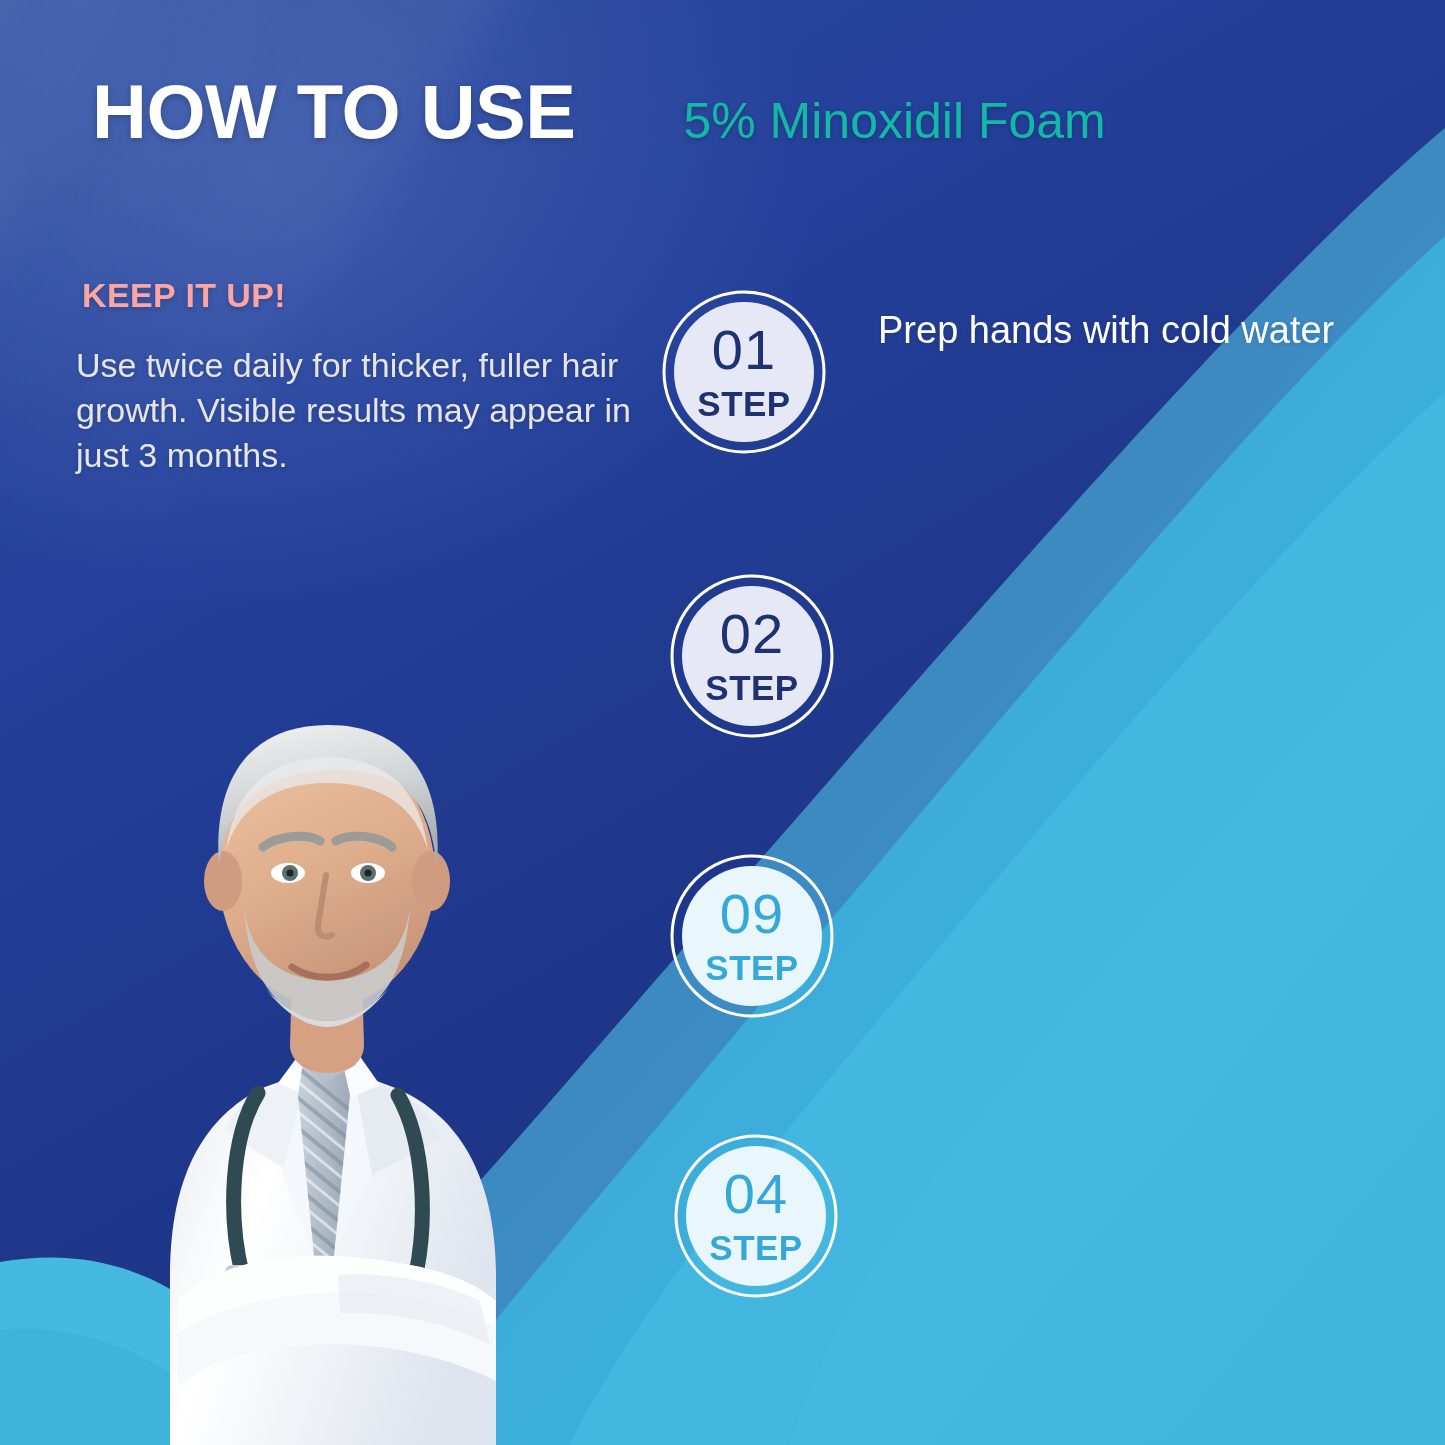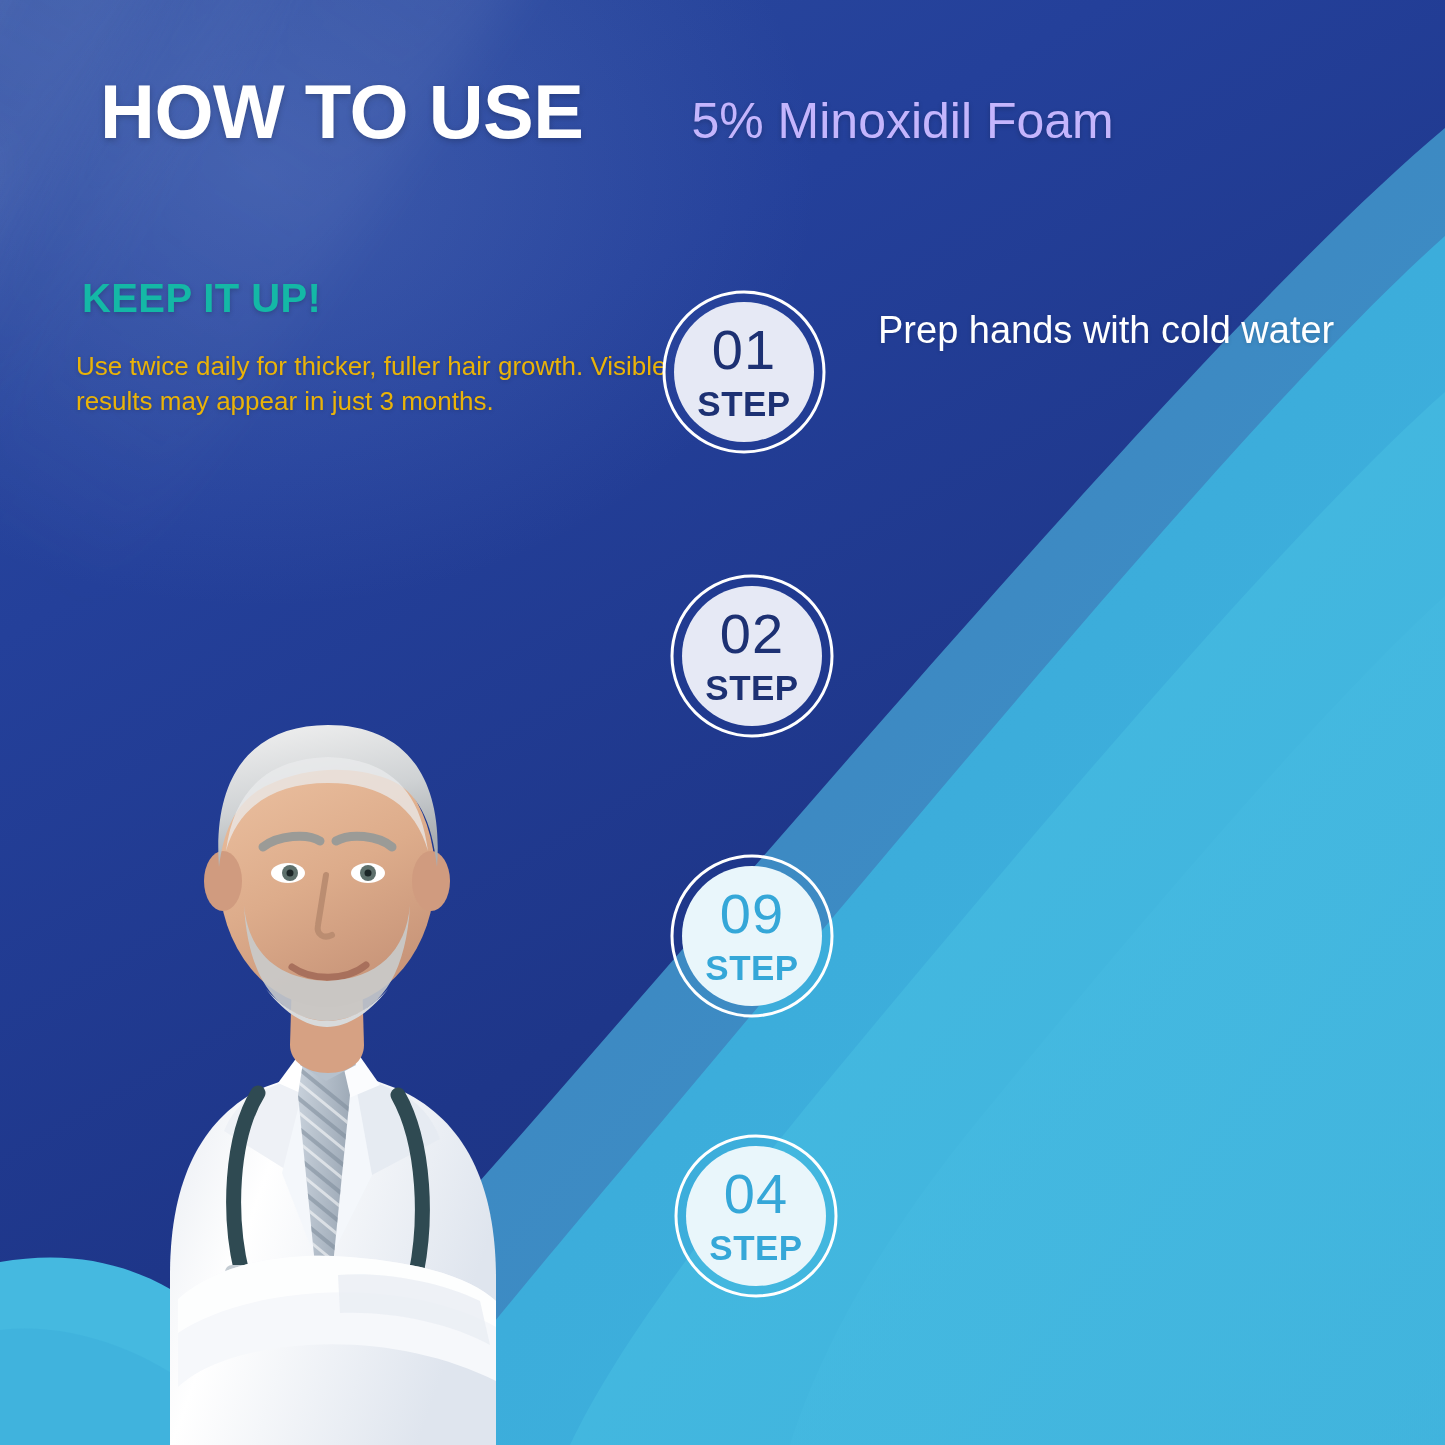--- a/index.html
+++ b/index.html
@@ -37,63 +37,63 @@
   .ray.r3 { left: 300px;  top: -220px; width: 90px;  height: 820px;  transform: rotate(32deg); opacity: .6; }
   .ray.r4 { left: 430px;  top: -240px; width: 210px; height: 980px;  transform: rotate(33deg); opacity: .5; }
   .ray.r5 { left: -140px; top: 120px;  width: 150px; height: 900px;  transform: rotate(26deg); opacity: .45; }
 
   .waves { position: absolute; inset: 0; }
   .waves svg { display: block; width: 100%; height: 100%; }
 
   
   .title-row {
     position: absolute;
-    left: 8px; right: 0; top: 74px;
+    left: 0; right: 0; top: 74px;
     display: flex;
     align-items: baseline;
     padding-left: 92px;
     padding-right: 40px;
   }
   .title-main {
     font-size: 76px;
     font-weight: bold;
     color: #ffffff;
     letter-spacing: -0.5px;
     line-height: 1;
     text-shadow: 0 2px 6px rgba(0,0,0,0.22);
     white-space: nowrap;
   }
   .title-sub {
     margin-left: 108px;
     font-size: 50px;
-    color: #c4b5fd;
+    color: #14b8a6;
     line-height: 1;
     white-space: nowrap;
     text-shadow: 0 2px 5px rgba(0,0,0,0.2);
   }
 
   
   .keep-block {
     position: absolute;
     left: 76px;
     top: 276px;
     width: 610px;
   }
   .keep-head {
-    font-size: 40px;
+    font-size: 34px;
     font-weight: bold;
-    color: #14b8a6;
+    color: #fca5a5;
     letter-spacing: 0.4px;
     margin: 0 0 28px 6px;
     text-shadow: 0 2px 5px rgba(0,0,0,0.2);
   }
   .keep-body {
-    font-size: 26px;
+    font-size: 34px;
     line-height: 1.33;
-    color: #eab308;
+    color: #e5e5e5;
     margin: 0;
     text-shadow: 0 1px 4px rgba(0,0,0,0.18);
   }
 
   
   .doctor {
     position: absolute;
     left: 20px;
     bottom: 0;
     width: 620px;

